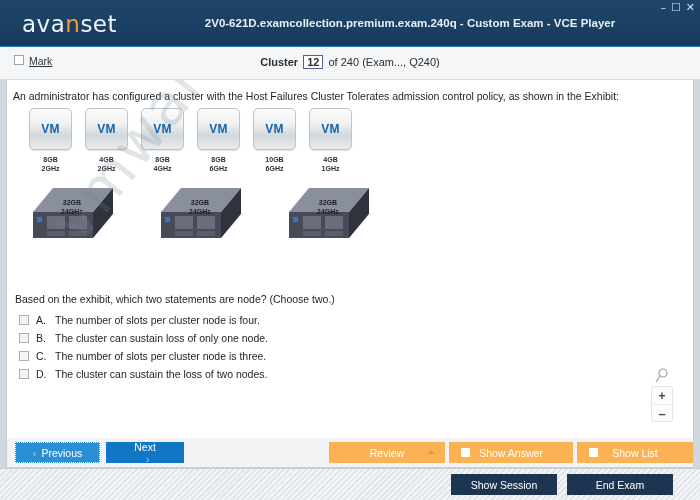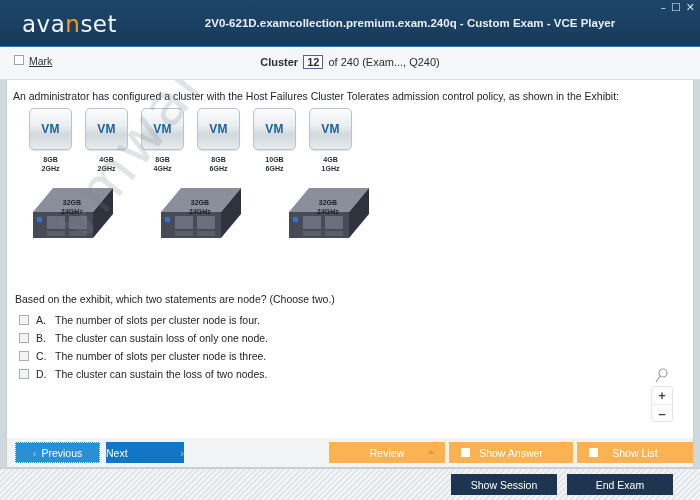--- a/index.html
+++ b/index.html
@@ -209,22 +209,23 @@
     border: 1px dotted #ffffff;
     color: #ffffff; font-size: 10.5px;
     display: flex; align-items: center; justify-content: center;
     cursor: pointer;
   }
   .btn-next {
     position: absolute; left: 99px; top: 4px;
     width: 78px; height: 21px;
     background: #1176c4;
     color: #ffffff; font-size: 10.5px;
-    display: flex; align-items: center; justify-content: space-between;
-    cursor: pointer;
+    display: flex; align-items: center; justify-content: center;
+    cursor: pointer;
+    flex-direction: column;
   }
   .chev { font-size: 11px; color: #9fd0ef; }
   .btn-prev .chev { margin-right: 5px; }
   .btn-next .chev { margin-left: 5px; }
 
   .btn-orange {
     position: absolute; top: 4px; height: 21px;
     background: #fbb253;
     color: #ffffff; font-size: 10.5px;
     display: flex; align-items: center; justify-content: center;

